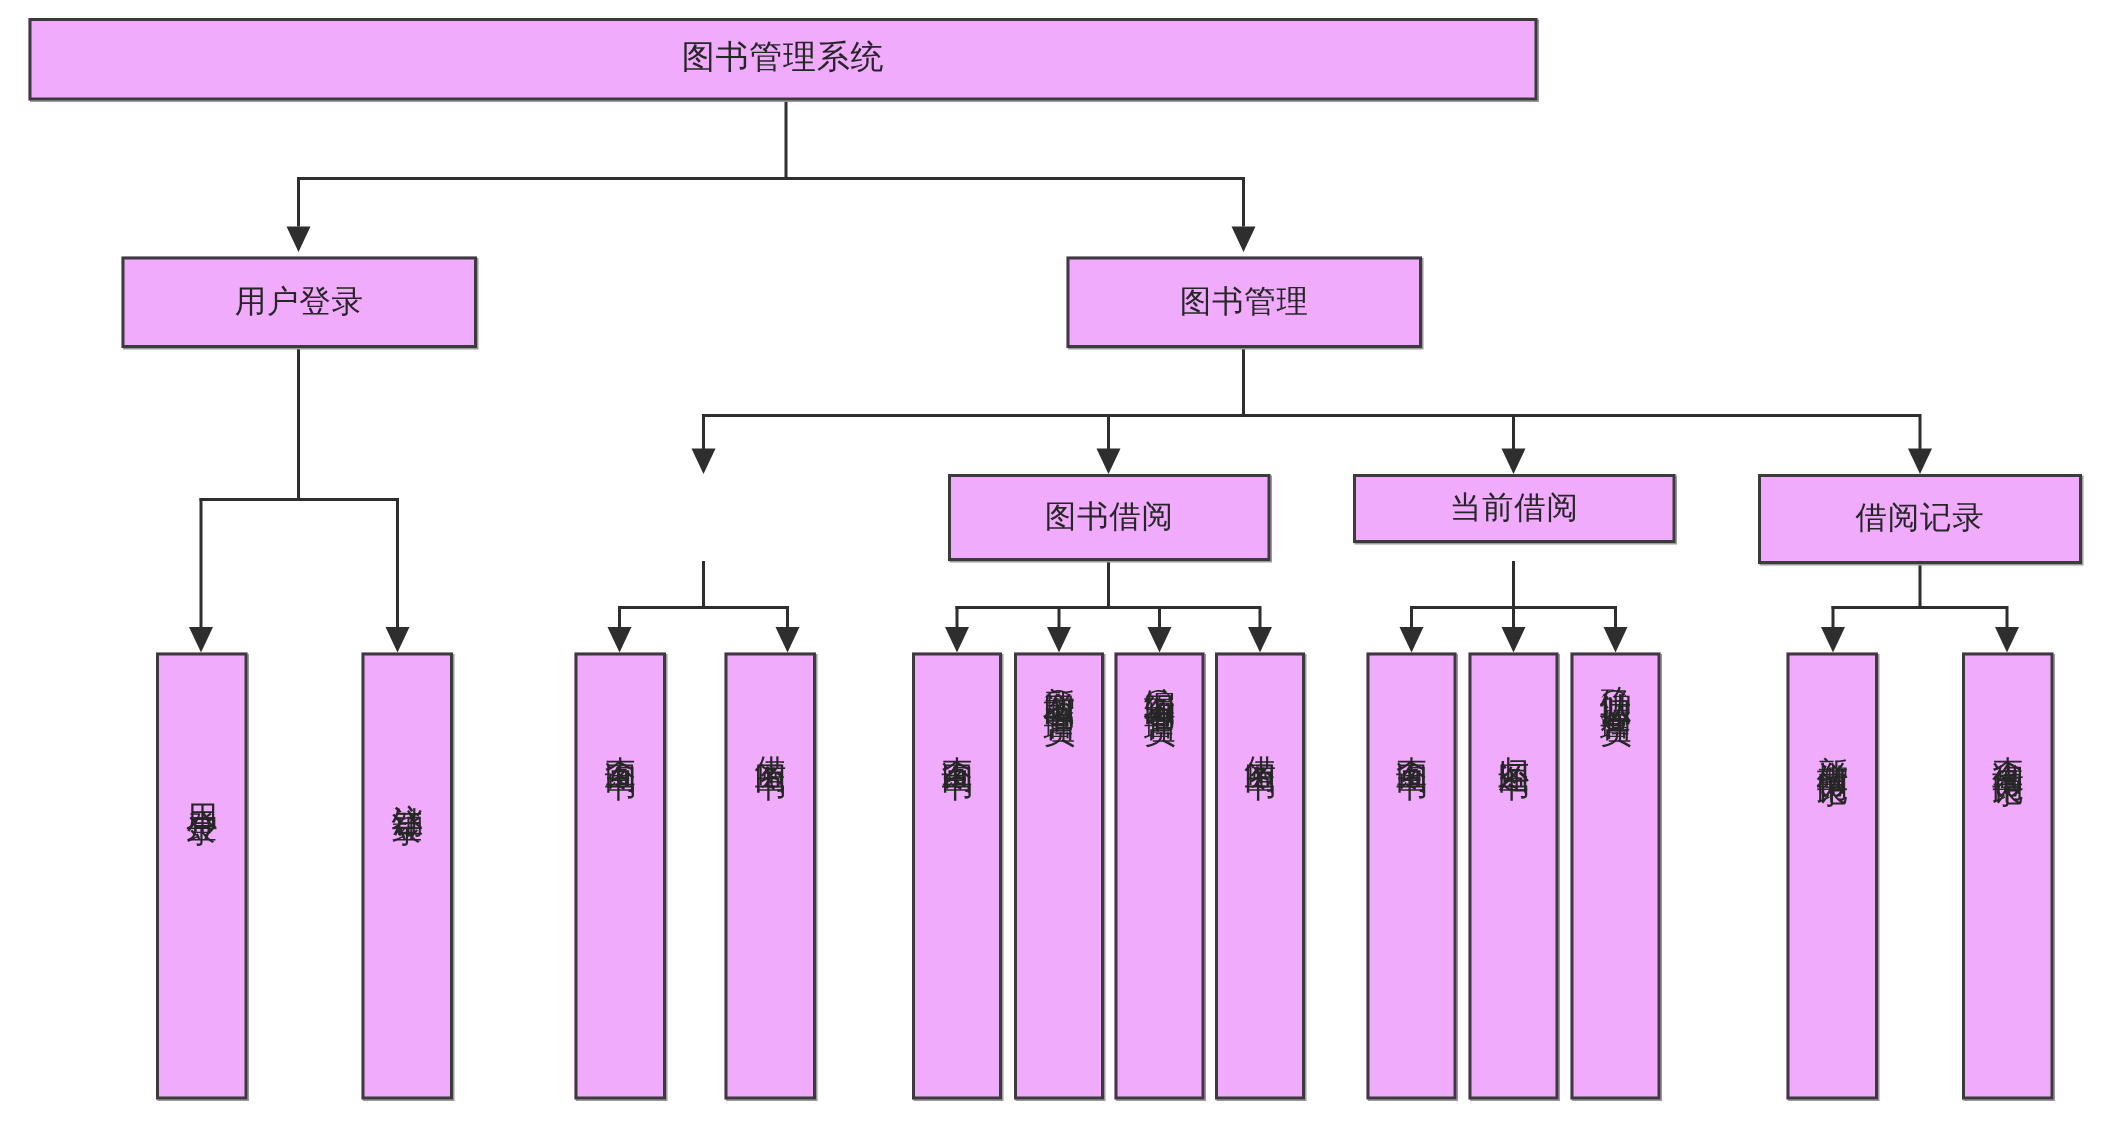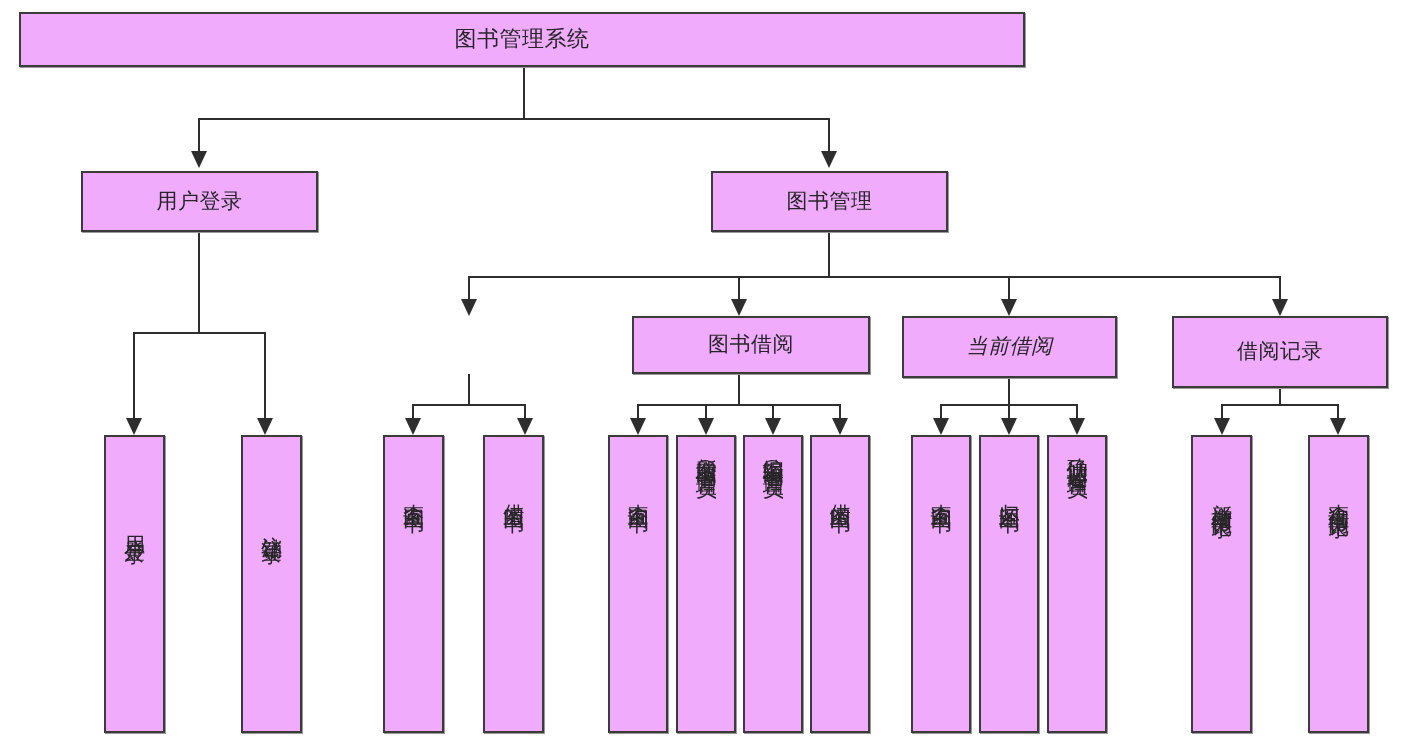--- a/index.html
+++ b/index.html
@@ -154,27 +154,27 @@
     <span class="label">图书管理系统</span>
   </div>
 
   <div class="node horiz" style="left:81px; top:171px; width:237px; height:61px;">
     <span class="label">用户登录</span>
   </div>
   <div class="node horiz" style="left:711px; top:171px; width:237px; height:61px;">
     <span class="label">图书管理</span>
   </div>
 
-  <div class="node horiz" style="left:632px; top:316px; width:238px; height:58px;">
+  <div class="node horiz" style="left:632px; top:316px; width:215px; height:58px;">
     <span class="label">图书借阅</span>
   </div>
-  <div class="node horiz" style="left:902px; top:316px; width:215px; height:62px;font-style:italic;">
+  <div class="node horiz" style="left:902px; top:316px; width:215px; height:46px;">
     <span class="label">当前借阅</span>
   </div>
-  <div class="node horiz" style="left:1172px; top:316px; width:216px; height:72px;">
+  <div class="node horiz" style="left:1172px; top:316px; width:216px; height:60px;">
     <span class="label">借阅记录</span>
   </div>
 
   <div class="node vert mid" style="left:104px; top:435px; width:61px; height:298px;">
     <span class="label">用户登录</span>
   </div>
   <div class="node vert mid" style="left:241px; top:435px; width:61px; height:298px;">
     <span class="label">注销登录</span>
   </div>
 

